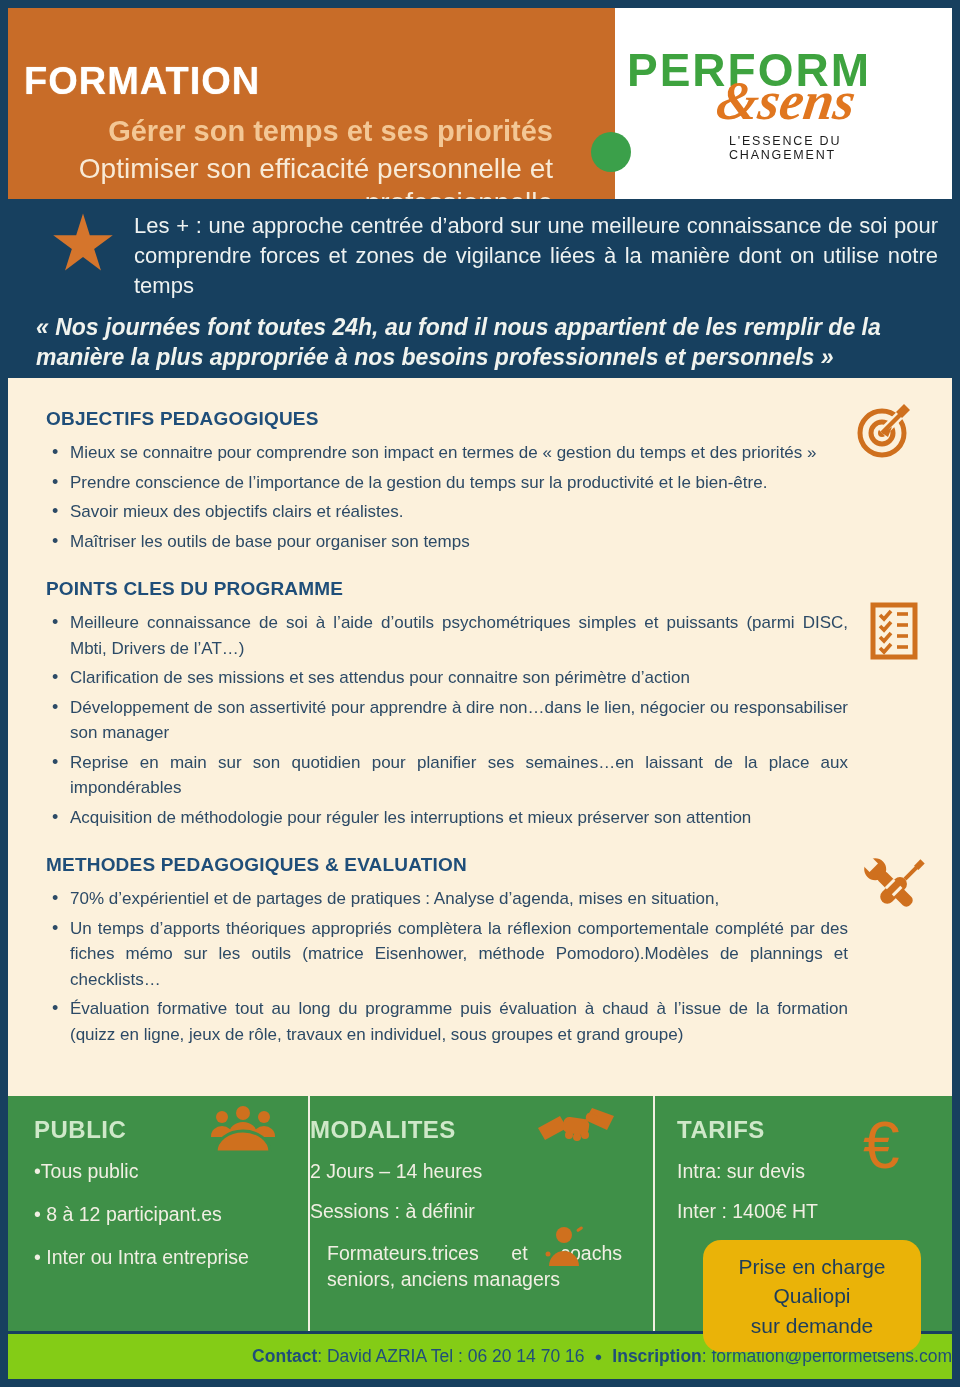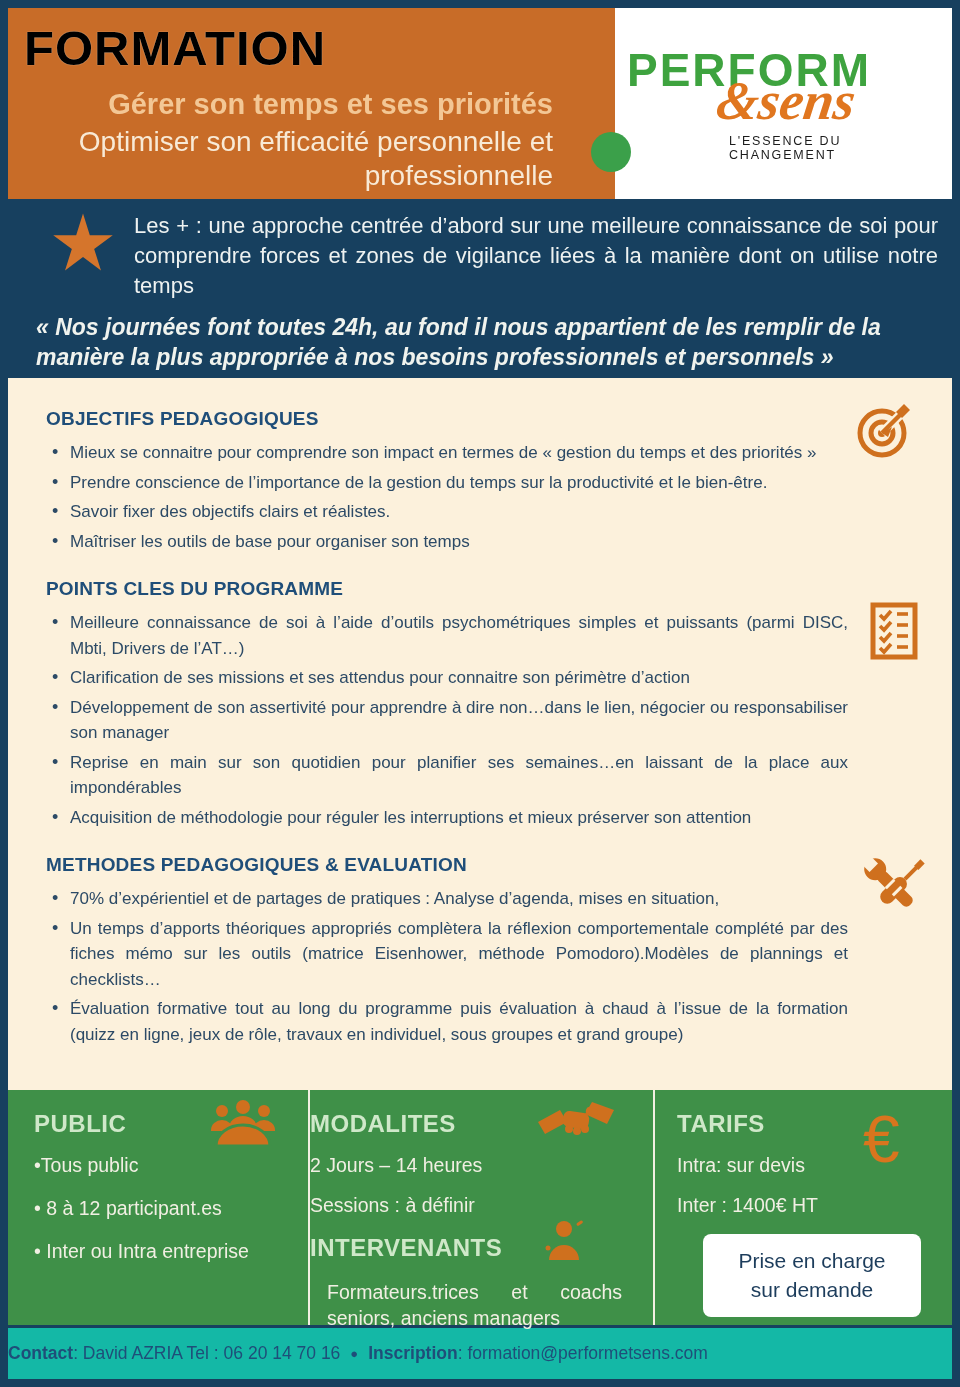--- a/index.html
+++ b/index.html
@@ -11,22 +11,23 @@
     display:flex; flex-direction:column;
     font-family:"Liberation Sans","DejaVu Sans",sans-serif;
     position:relative;
   }
   
   .header { height:191px; display:flex; flex:0 0 auto; }
   .header-left {
     width:607px; background:#c86c28; padding:12px 62px 0 16px;
   }
   .kicker {
-    font-size:49px; font-weight:bold; color:#000000; letter-spacing:1px;
+    font-size:38px; font-weight:bold; color:#ffffff; letter-spacing:1px;
     text-shadow:0 0 1px #f8ddc0;
+    margin-top:40px;
   }
   .title-block { text-align:right; margin-top:12px; }
   .hl-title { font-size:29px; font-weight:bold; color:#f3c795; margin-bottom:4px; }
   .hl-subtitle { font-size:28px; color:#f8ead6; line-height:1.23; max-width:505px; margin-left:auto; }
   .header-right { flex:1; background:#ffffff; position:relative; overflow:visible; }
   .logo { padding-top:42px; padding-left:12px; }
   .logo-perform { color:#3ea33f; font-size:46px; font-weight:bold; letter-spacing:2px; line-height:0.9; }
   .logo-sens {
     color:#e0761f; font-family:"Liberation Serif","DejaVu Serif",serif;
     font-style:italic; font-weight:bold; font-size:54px; line-height:0.9;
@@ -69,33 +70,33 @@
   .info-col { position:relative; padding:20px 14px 0 26px; }
   .col-public { width:302px; border-right:2px solid #f2efe2; }
   .col-mod { width:345px; border-right:2px solid #f2efe2; padding-left:0; }
   .col-tarifs { flex:1; padding-left:22px; }
   .info-col h3 { color:#cfe8c9; font-size:24px; font-weight:bold; margin:0 0 16px; letter-spacing:0.5px; }
   .info-line { font-size:19.5px; margin:0 0 17px; }
   .public-list { margin:10px 0 0; padding:0; list-style:none; }
   .public-list li { font-size:19.5px; margin-bottom:20px; }
   .inter-text { font-size:19.5px; line-height:1.35; text-align:justify; margin:17px; max-width:312px; }
   .badge {
-    width:218px; margin:6px 0 0 26px; background:#ffffff; border-radius:8px;
+    width:218px; margin:6px 0 0 26px; background:#eab308; border-radius:18px;
     color:#1d3d5c; text-align:center; font-size:21px; line-height:1.4; padding:12px 6px;
   }
   .badge span { display:block; }
   .green-icon { position:absolute; }
   .icon-people { left:202px; top:8px; }
   .icon-handshake { left:226px; top:10px; }
   .icon-person { left:232px; top:128px; }
   .icon-euro { left:208px; top:0px; font-size:66px; color:#d9751e; font-weight:normal; line-height:1.5; }
   
   .footer {
-    height:54px; background:#14b8a6; border-top:3px solid #17405f;
-    display:flex; align-items:center; justify-content:flex-start;
+    height:48px; background:#84cc16; border-top:3px solid #17405f;
+    display:flex; align-items:center; justify-content:flex-end;
     color:#1f4e79; font-size:17.5px; flex:0 0 auto;
   }
   .footer b { font-weight:bold; }
   .footer .sep { padding:0 10px; font-size:13px; }
 </style>
 </head>
 <body>
 
 <div class="page">
 
@@ -129,21 +130,21 @@
   </div>
 
   <main class="main">
 
     <section>
       <h2>OBJECTIFS PEDAGOGIQUES</h2>
       <ul>
 
       <li>Mieux se connaitre pour comprendre son impact en termes de « gestion du temps et des priorités »</li>
           <li>Prendre conscience de l’importance de la gestion du temps sur la productivité et le bien-être.</li>
-          <li>Savoir fixer des objectifs clairs et réalistes.</li>
+          <li>Savoir mieux des objectifs clairs et réalistes.</li>
           <li>Maîtriser les outils de base pour organiser son temps</li>
         </ul>
     </section>
 
     <section>
       <h2>POINTS CLES DU PROGRAMME</h2>
       <ul>
 
       <li>Meilleure connaissance de soi à l’aide d’outils psychométriques simples et puissants (parmi DISC, Mbti, Drivers de l’AT…)</li>
           <li>Clarification de ses missions et ses attendus pour connaitre son périmètre d’action</li>
@@ -236,40 +237,40 @@
           <polygon points="78,10 56,2 49,14 71,24"></polygon>
           <rect x="27" y="12" width="26" height="16" rx="6" transform="rotate(8 40 20)"></rect>
           <circle cx="33" cy="29" r="4"></circle>
           <circle cx="41" cy="31" r="4"></circle>
           <circle cx="49" cy="29" r="4"></circle>
           <rect x="50" y="8" width="12" height="7" rx="3" transform="rotate(20 56 11)"></rect>
         </g>
       </svg>
       <p class="info-line">2 Jours – 14 heures</p>
       <p class="info-line">Sessions : à définir</p>
-      <h3>INTERVENANTS</h3>
       <svg class="green-icon icon-person" width="44" height="44" viewBox="0 0 44 44">
         <g fill="#cf701e">
           <circle cx="22" cy="11" r="8"></circle>
           <path d="M7 42 a15 15 0 0 1 30 0 z"></path>
           <rect x="34" y="4" width="7" height="3" rx="1.5" transform="rotate(-35 37 5)"></rect>
           <circle cx="6" cy="30" r="2.5"></circle>
         </g>
       </svg>
       <p class="inter-text">Formateurs.trices et coachs seniors, anciens managers</p>
     </div>
 
     <div class="info-col col-tarifs">
       <h3>TARIFS</h3>
       <div class="green-icon icon-euro">€</div>
       <p class="info-line">Intra: sur devis</p>
       <p class="info-line">Inter : 1400€ HT</p>
       <div class="badge">
 
       <span>Prise en charge</span>
+          <span>Qualiopi</span>
           <span>sur demande</span>
         </div>
     </div>
   </div>
 
   <footer class="footer">
     <b>Contact</b>
       <span> : David AZRIA Tel : 06 20 14 70 16</span>
       <span class="sep">●</span>
       <b>Inscription</b>

